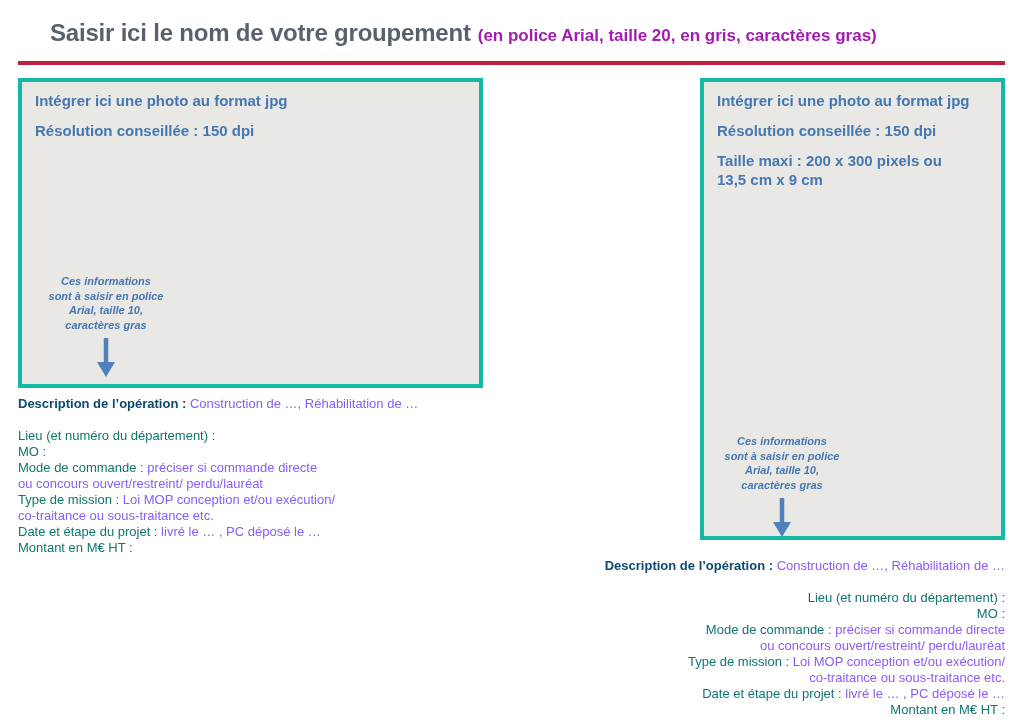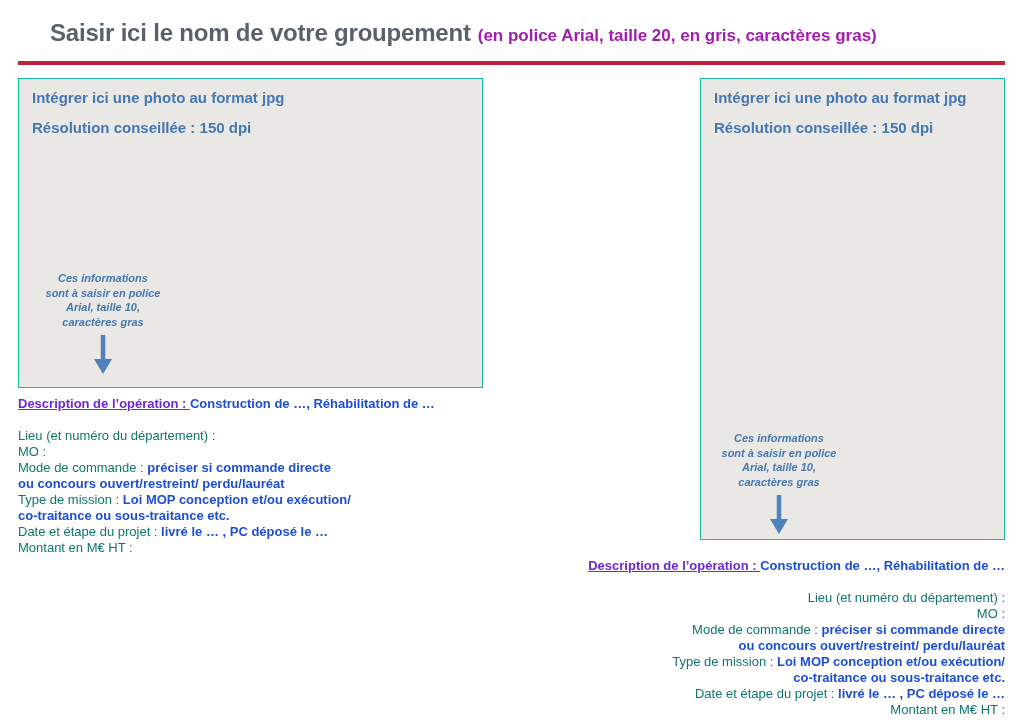--- a/index.html
+++ b/index.html
@@ -51,21 +51,21 @@
     top: 61px;
     width: 987px;
     height: 4px;
     background: #c0213e;
   }
 
   
   .photo-box {
     position: absolute;
     background: #e9e8e5;
-    border: 1px solid #14b8a6;
+    border: 4px solid #14b8a6;
     padding: 9px 13px;
   }
   .photo-box-left  { left: 18px;  top: 78px; width: 465px; height: 310px; }
   .photo-box-right { left: 700px; top: 78px; width: 305px; height: 462px; }
   .photo-box p {
     font-size: 15px;
     font-weight: bold;
     color: #4577b1;
     line-height: 19px;
     margin-bottom: 11px;
@@ -93,23 +93,23 @@
   
   .desc {
     position: absolute;
     font-size: 13px;
     color: #7f8386;
     line-height: 16px;
   }
   .desc-left  { left: 18px; top: 396px; width: 480px; text-align: left; }
   .desc-right { right: 18px; top: 558px; width: 440px; text-align: right; }
   .desc .first-line { margin-bottom: 16px; }
-  .glabel-strong { font-weight: bold; color: #6d28d9; text-decoration: underline; }
+  .glabel-strong { font-weight: bold; color: #0c4a6e; }
   .glabel { color: #0f766e; }
-  .bval { font-weight: bold; color: #1d4ed8; }
+  .bval { font-weight: normal; color: #8b5cf6; }
 </style>
 </head>
 <body>
 
 <div class="slide">
 
   <div class="header">
     <span class="title">Saisir ici le nom de votre groupement</span>
     <span class="title-note">(en police Arial, taille 20, en gris, caractères gras)</span>
     <span class="hash">#</span>
@@ -127,20 +127,22 @@
       <svg class="arrow" width="22" height="40" viewBox="0 0 22 40">
         <line x1="11" y1="1" x2="11" y2="26" stroke="#4f81bd" stroke-width="4.5"></line>
         <polygon points="2,25 20,25 11,40" fill="#4f81bd"></polygon>
       </svg>
     </div>
   </div>
 
   <div class="photo-box photo-box-right">
     <p>Intégrer ici une photo au format jpg</p>
     <p>Résolution conseillée : 150 dpi</p>
+    <p>Taille maxi : 200 x 300 pixels ou
+13,5 cm x 9 cm</p>
     <div class="note-wrap note-wrap-right">
       <div class="note-text">Ces informations
 sont à saisir en police
 Arial, taille 10,
 caractères gras</div>
       <svg class="arrow" width="22" height="40" viewBox="0 0 22 40">
         <line x1="11" y1="1" x2="11" y2="26" stroke="#4f81bd" stroke-width="4.5"></line>
         <polygon points="2,25 20,25 11,40" fill="#4f81bd"></polygon>
       </svg>
     </div>

